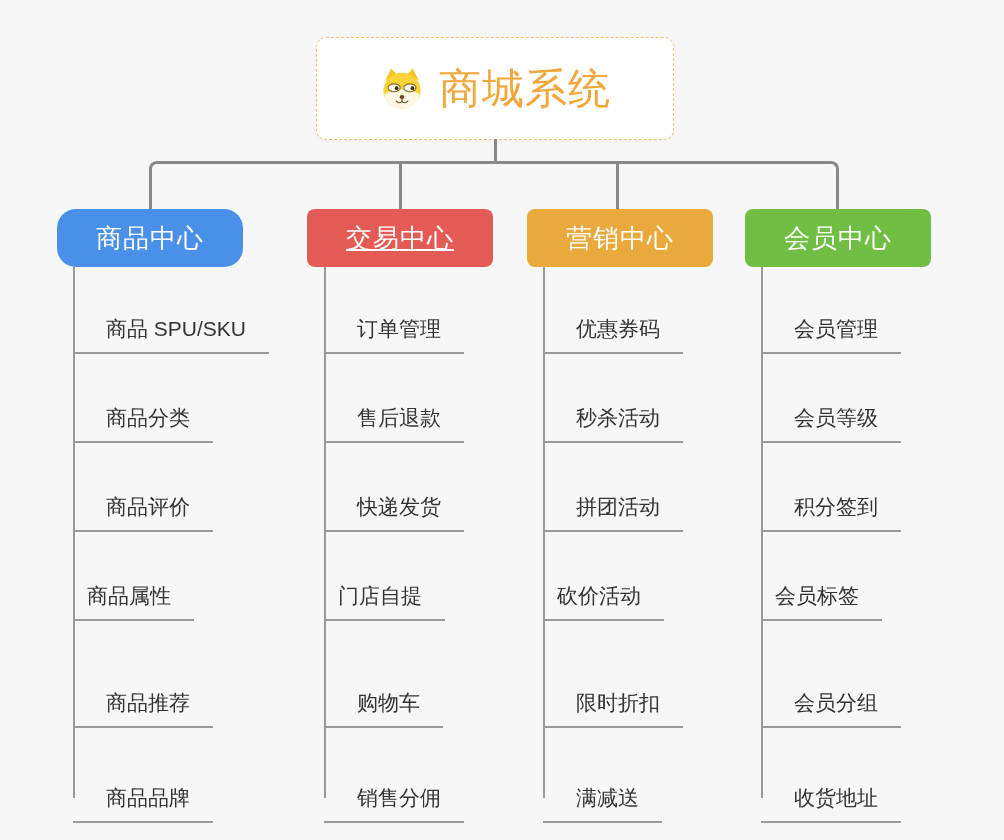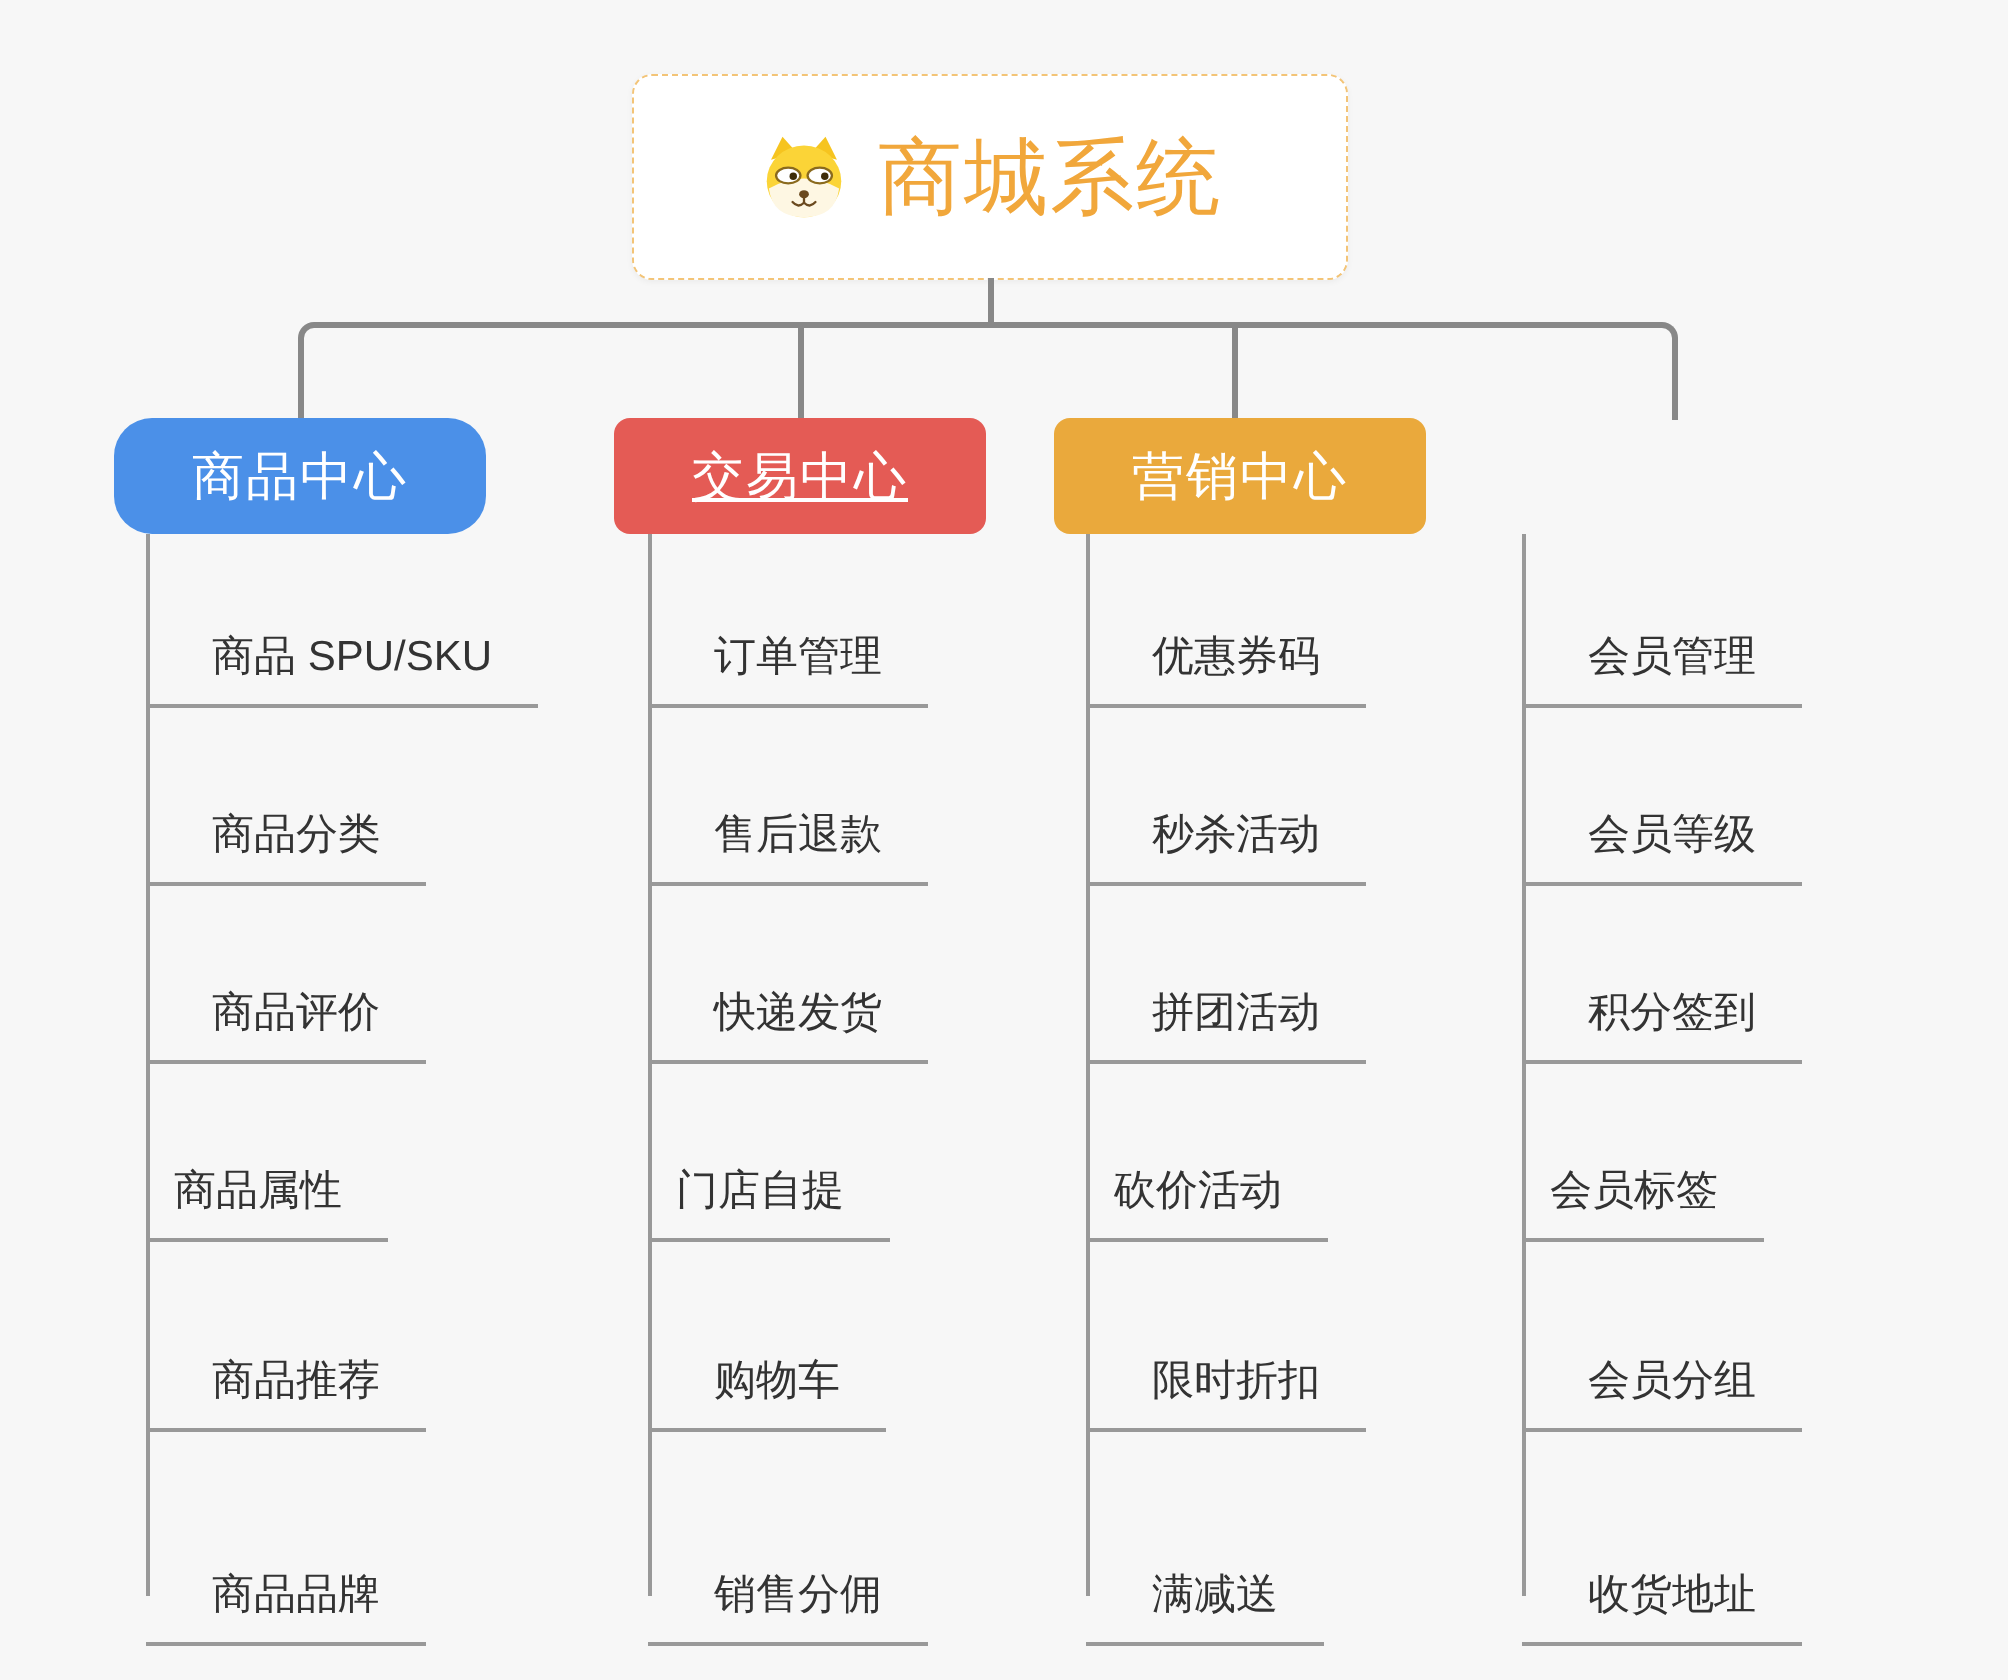--- a/index.html
+++ b/index.html
@@ -96,21 +96,21 @@
     line-height: 30px;
     color: var(--item_text, #333333);
     padding: 0 23px 8px 33px;
     border-bottom: 2px solid var(--underline, #999999);
     cursor: pointer;
   }
   .sub-item:nth-child(1) { top: 47px; }
   .sub-item:nth-child(2) { top: 136px; }
   .sub-item:nth-child(3) { top: 225px; }
   .sub-item:nth-child(4) { top: 314px; padding-left: 14px; }
-  .sub-item:nth-child(5) { top: 409px; }
+  .sub-item:nth-child(5) { top: 421px; }
   .sub-item:nth-child(6) { top: 516px; }
 </style>
 </head>
 <body>
 
 <div class="canvas">
 
   <div class="root-node">
     <svg class="root-icon" viewBox="0 0 64 60" aria-hidden="true">
       <path d="M9,18 L17,2 L27,13 Z" fill="#F6C41F"></path>
@@ -129,20 +129,21 @@
   </div>
 
   <div class="line root-stub"></div>
   <div class="tree-connector"></div>
   <div class="line drop-line drop-1"></div>
   <div class="line drop-line drop-2"></div>
 
   <div class="branch-node branch-0" style="background-color: rgb(75, 144, 232);">商品中心</div>
   <div class="branch-node branch-1" style="background-color: rgb(228, 91, 85); text-decoration: underline;">交易中心</div>
   <div class="branch-node branch-2" style="background-color: rgb(234, 169, 60);">营销中心</div>
+  <div class="branch-node branch-3" style="background-color: rgb(112, 191, 68);">会员中心</div>
 
   <div class="branch-col col-0">
     <div class="sub-item">商品 SPU/SKU</div>
     <div class="sub-item">商品分类</div>
     <div class="sub-item">商品评价</div>
     <div class="sub-item">商品属性</div>
     <div class="sub-item">商品推荐</div>
     <div class="sub-item">商品品牌</div>
   </div>
 

